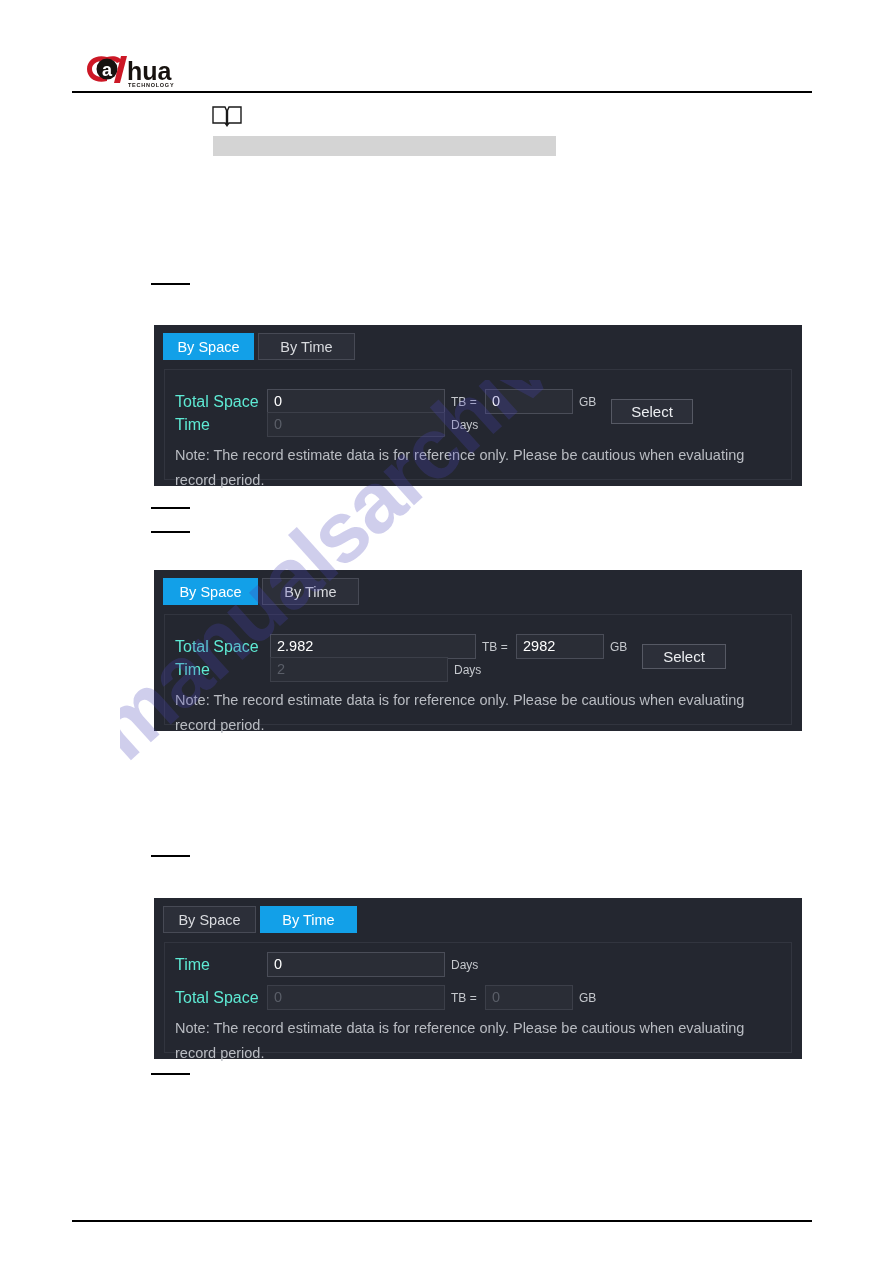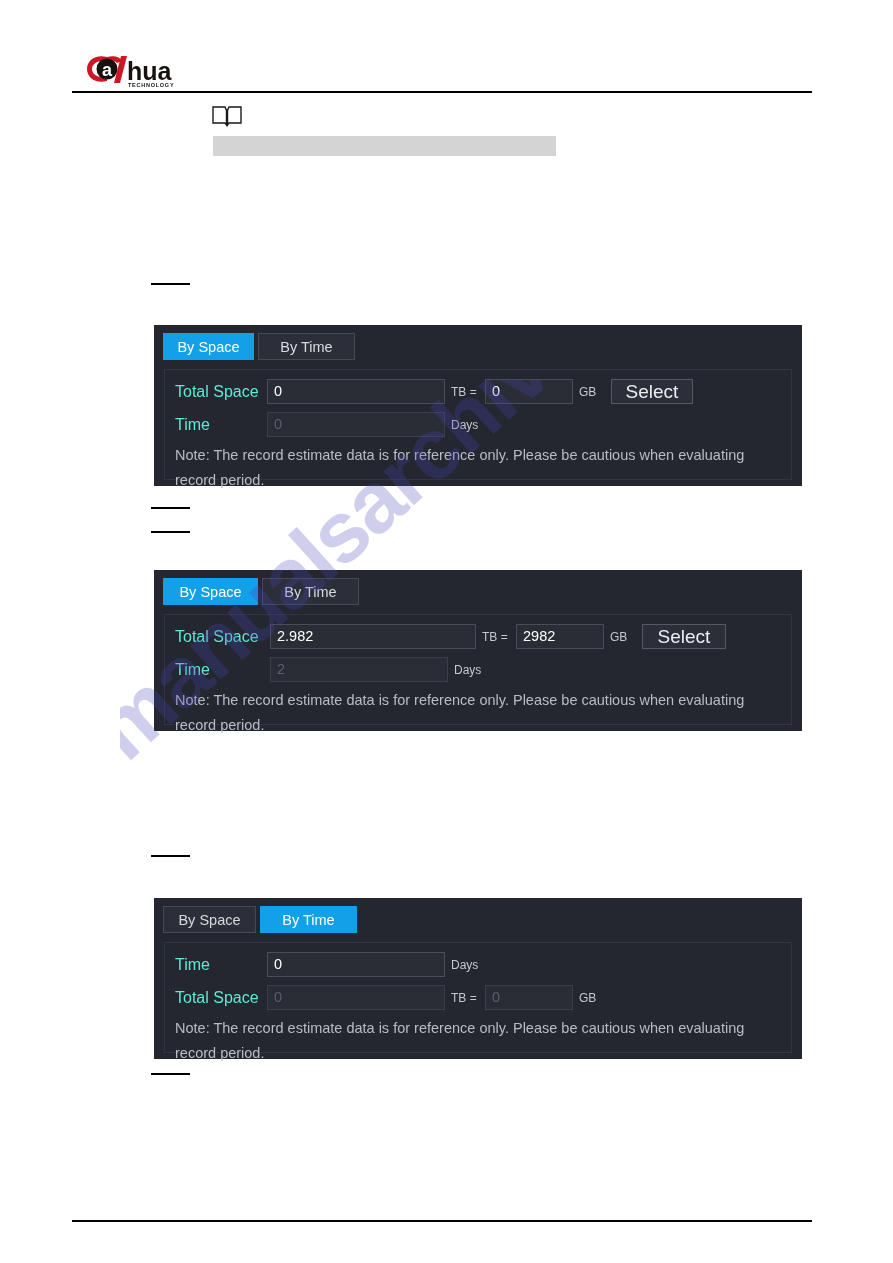--- a/index.html
+++ b/index.html
@@ -175,23 +175,24 @@
     font-size: 12px;
   }
   .btn {
     box-sizing: border-box;
     height: 25px;
     line-height: 23px;
     text-align: center;
     border: 1px solid #565964;
     background: #2c2f39;
     color: #eceef1;
-    font-size: 19px;
+    font-size: 15px;
     cursor: pointer;
     user-select: none;
+    margin-top: 20px;
   }
   .note-text {
     position: absolute;
     font-size: 14.5px;
     color: #b9bcc2;
     line-height: 25px;
   }
 </style>
 </head>
 <body>

